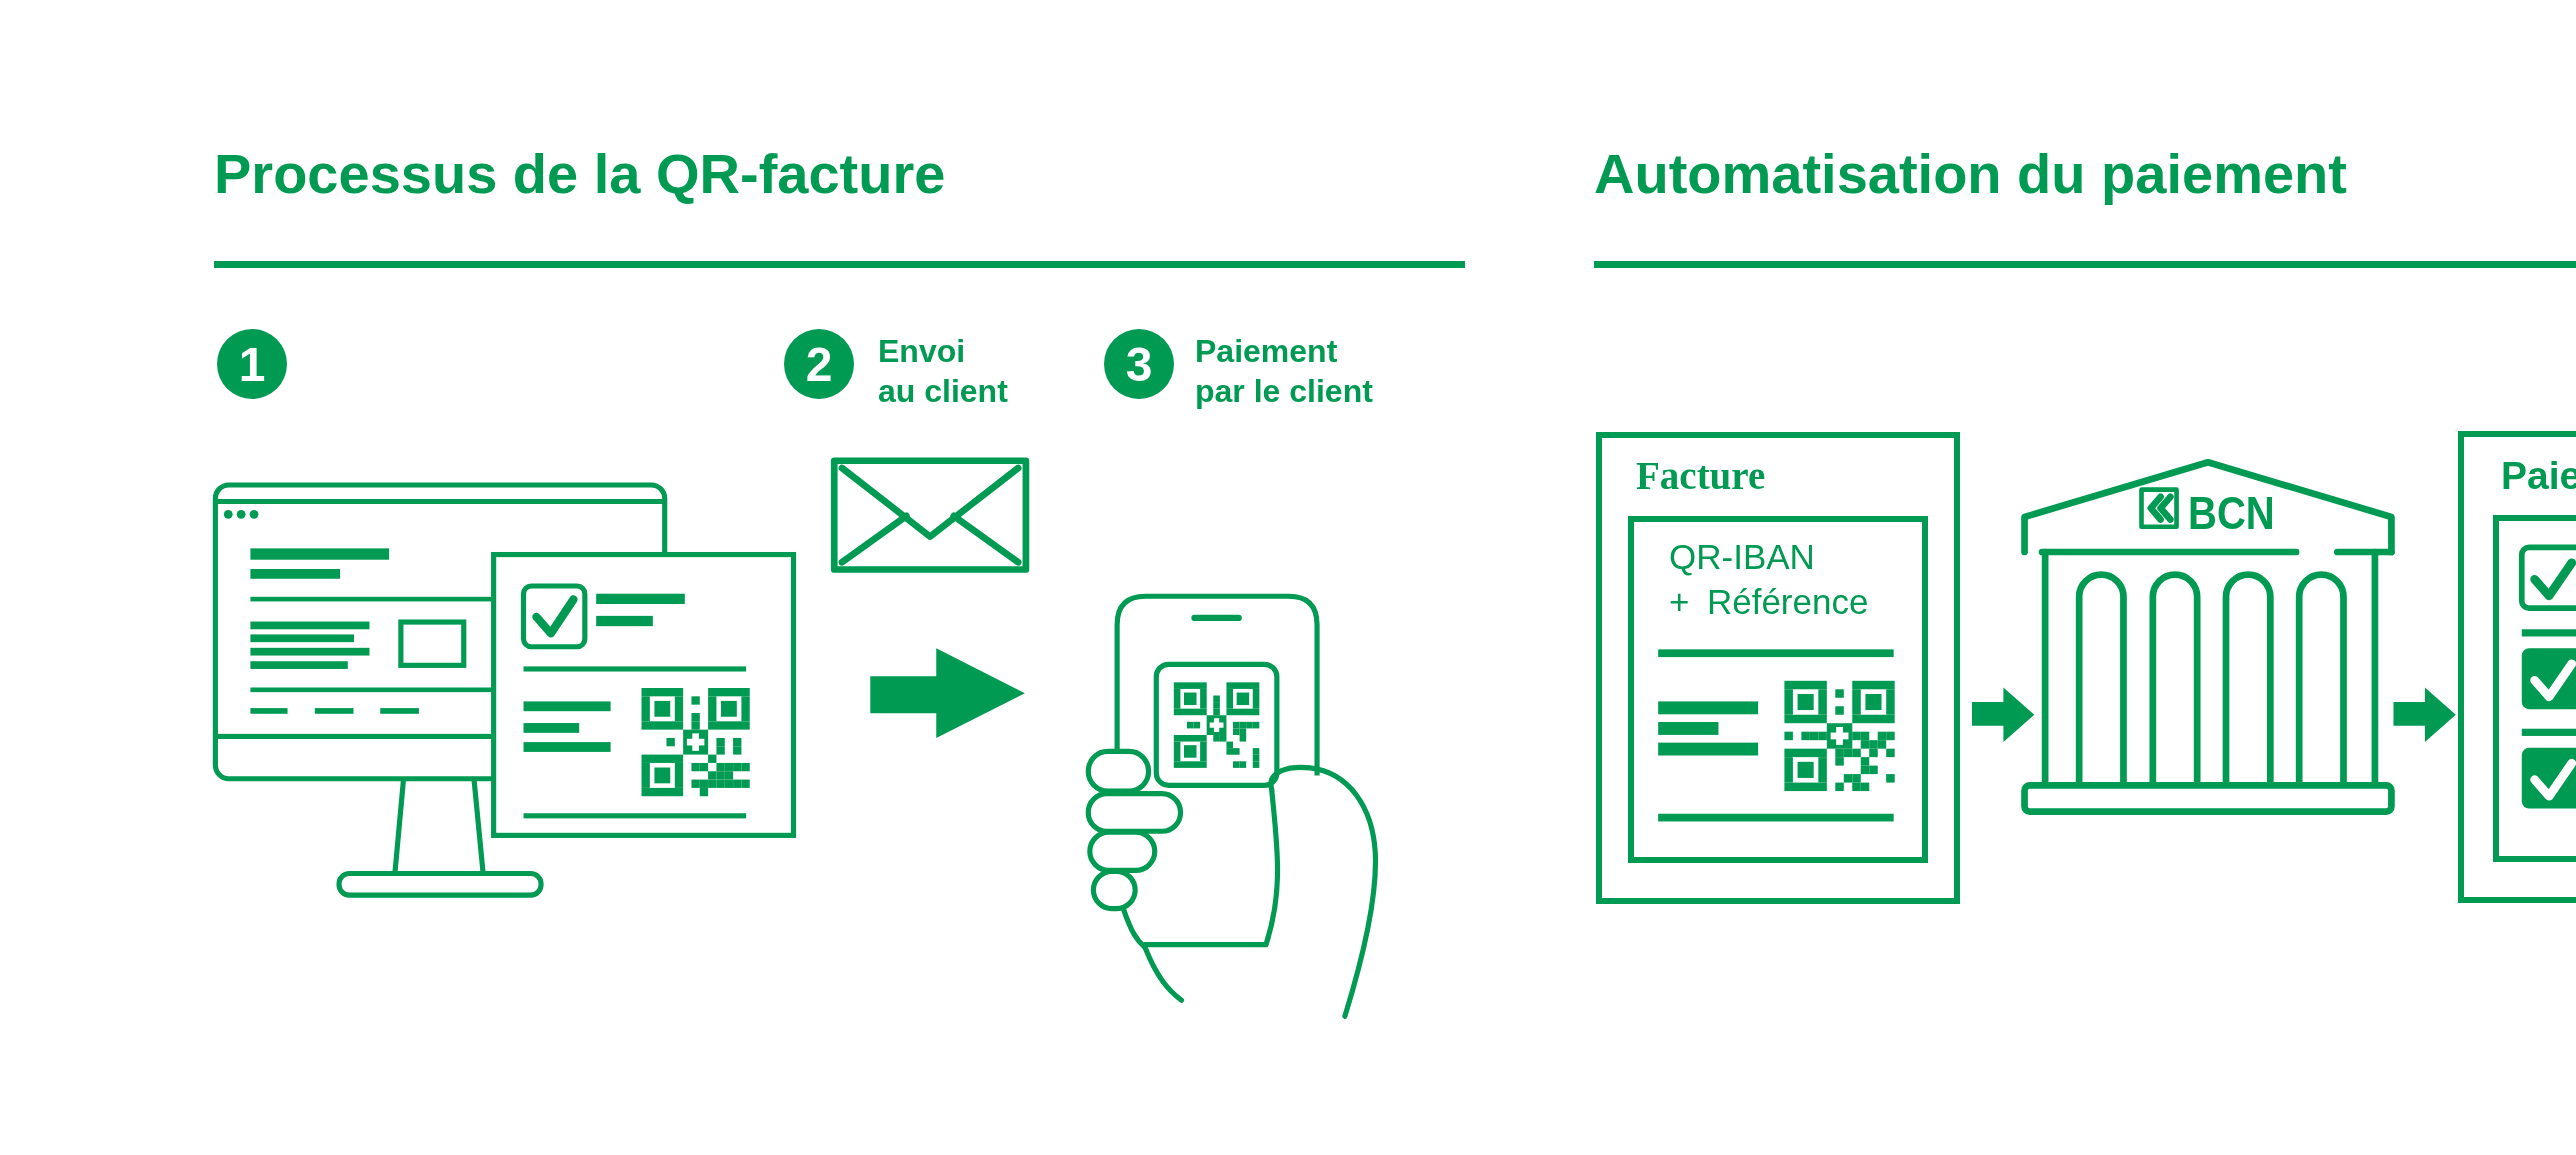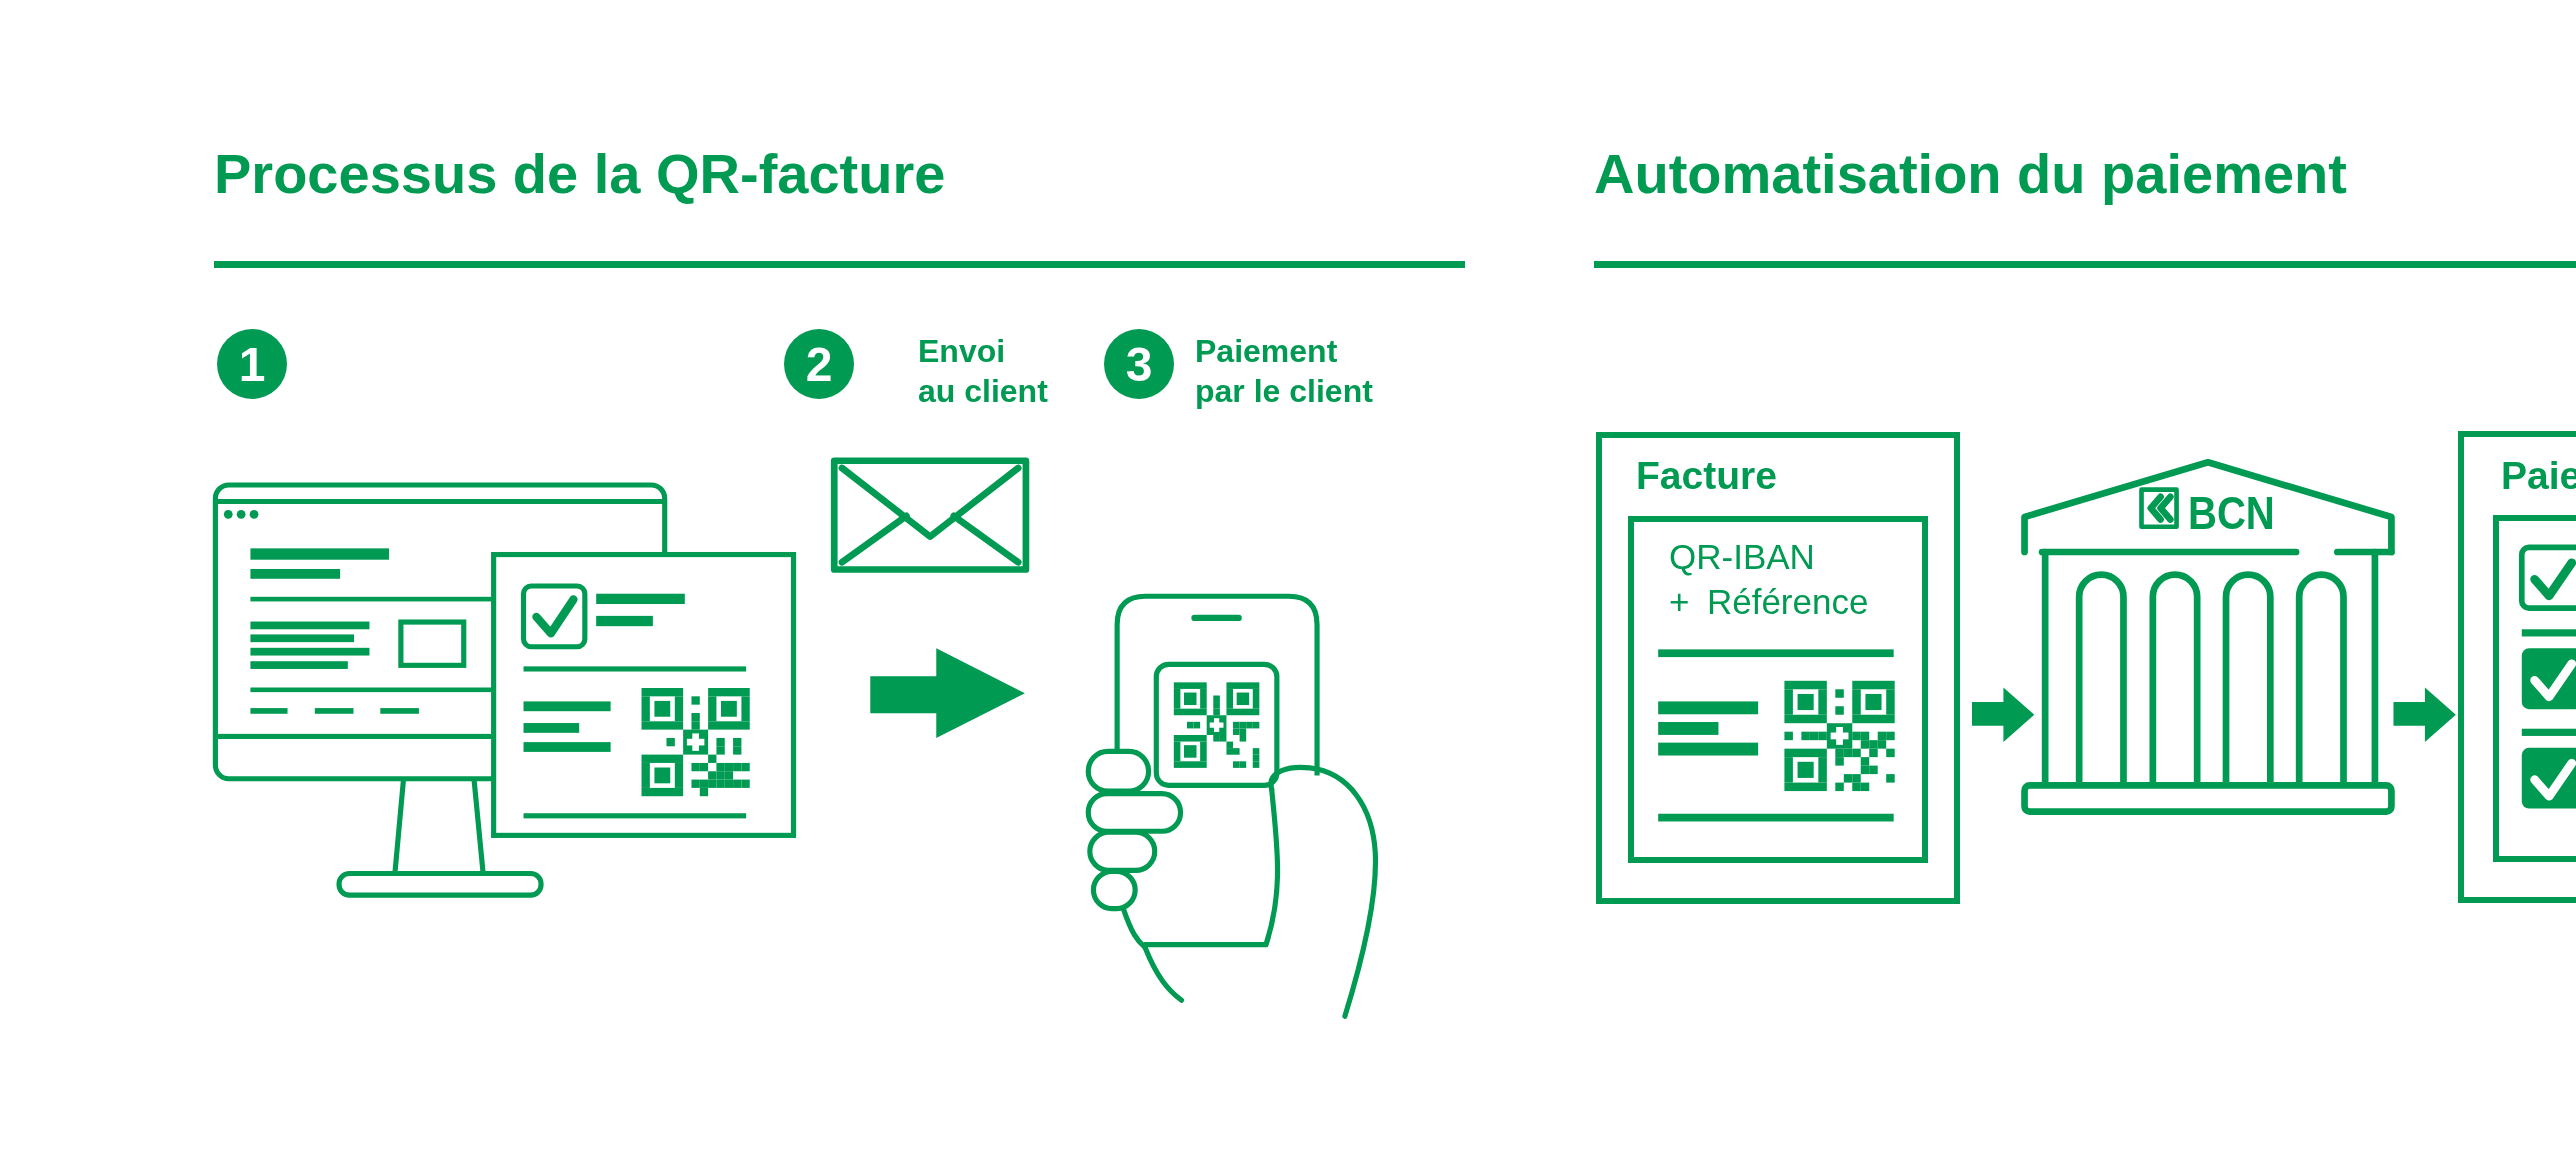--- a/index.html
+++ b/index.html
@@ -32,34 +32,34 @@
   <div class="rule" style="left:214px;width:1251px;"></div>
 
   <div class="section-title" style="left:1594px;width:1255px;">Automatisation du paiement</div>
   <div class="rule" style="left:1594px;width:1255px;"></div>
 
   <div class="step-circle" style="left:217px;">1</div>
   <div class="step-label" style="left:311px;">
   </div>
 
   <div class="step-circle" style="left:784px;">2</div>
-  <div class="step-label" style="left:878px;margin-left:40px;">
+  <div class="step-label" style="left:878px;">
     <div>Envoi</div>
     <div>au client</div>
   </div>
 
   <div class="step-circle" style="left:1104px;">3</div>
   <div class="step-label" style="left:1195px;">
     <div>Paiement</div>
     <div>par le client</div>
   </div>
 
   <div class="card" style="left:1596px;top:432px;width:364px;height:472px;"></div>
   <div class="card-inner" style="left:1628px;top:516px;width:300px;height:347px;"></div>
-  <div class="card-title" style="left:1636px;top:456px;">Facture</div>
+  <div class="card-title" style="left:1636px;top:456px;font-family:Liberation Serif, serif;">Facture</div>
   <div class="card-text" style="left:1669px;top:539px;text-align:center;">QR-IBAN</div>
   <div class="card-text" style="left:1669px;top:584px;">+ Référence</div>
 
   <div class="card" style="left:2458px;top:431px;width:363px;height:472px;"></div>
   <div class="card-inner" style="left:2493px;top:515px;width:300px;height:347px;"></div>
   <div class="card-title" style="left:2501px;top:456px;">Paiement</div>
 
   <div id="bcn-text">BCN</div>
 
   <svg id="art" viewBox="0 0 5890 2243">

